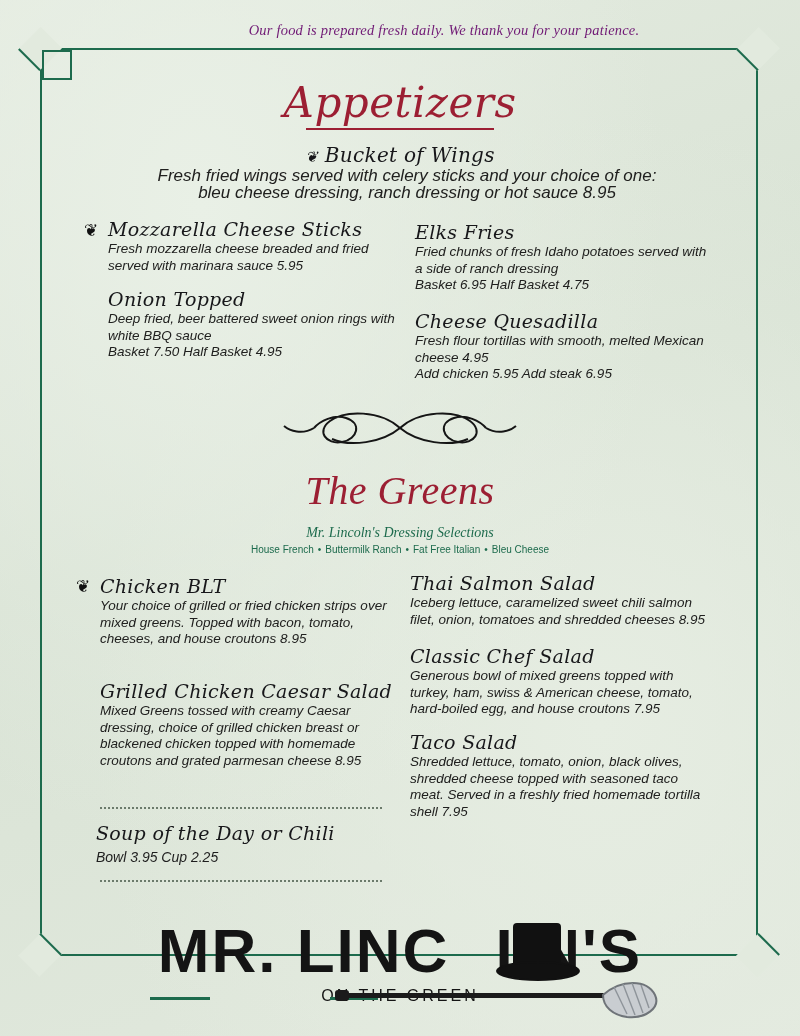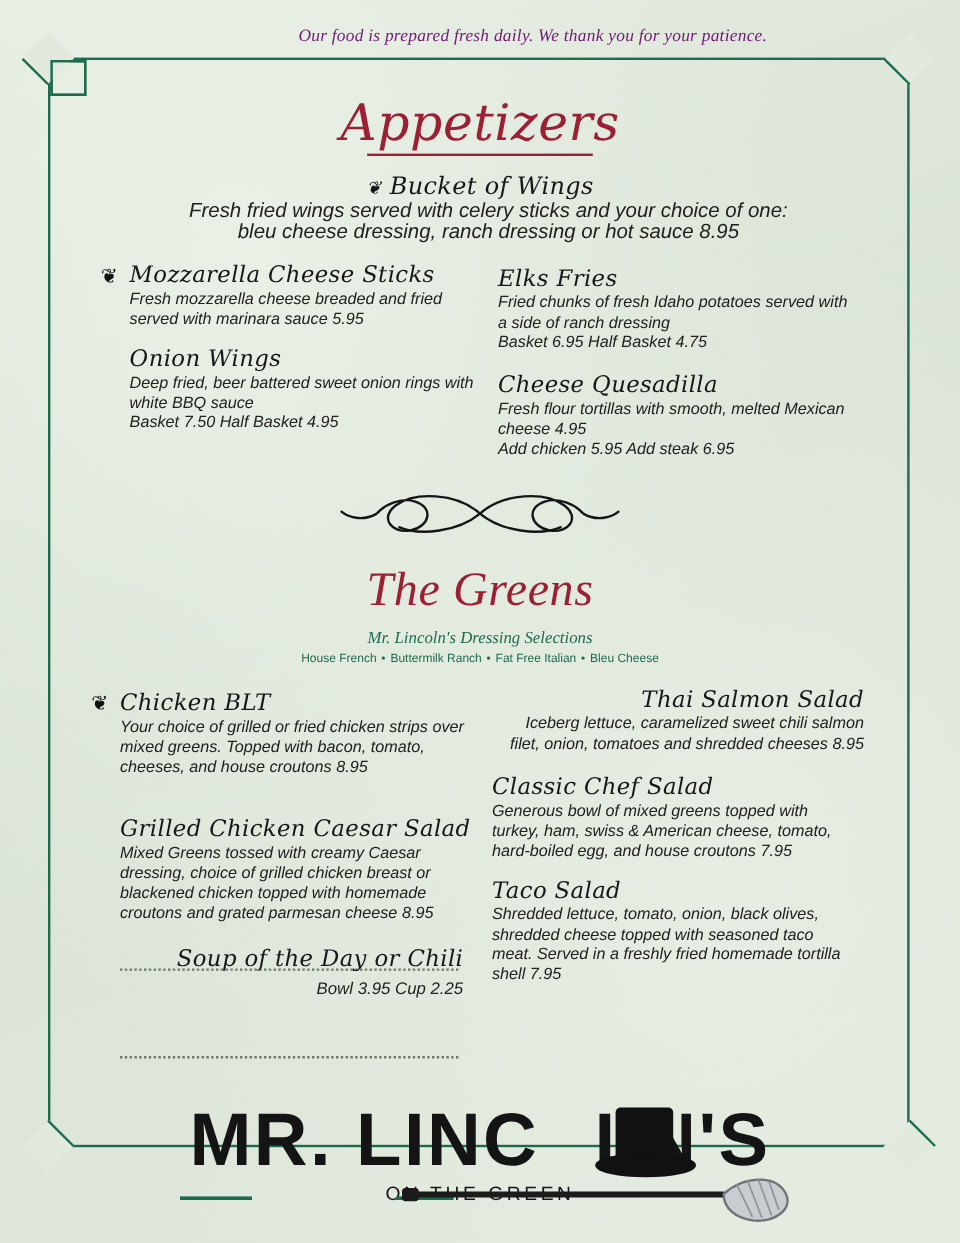--- a/index.html
+++ b/index.html
@@ -153,30 +153,30 @@
   #item-wings .item-name { font-size: 20px; }
   #item-wings .item-desc { font-size: 17px; padding-left: 14px; }
 
   #item-mozz  { top: 218px; left: 108px; width: 290px; }
   #item-onion { top: 288px; left: 108px; width: 290px; }
   #item-elks  { top: 221px; left: 415px; width: 300px; }
   #item-quesa { top: 310px; left: 415px; width: 310px; }
 
   #item-blt    { top: 575px; left: 100px; width: 290px; }
   #item-caesar { top: 680px; left: 100px; width: 300px; }
-  #item-thai   { top: 572px; left: 410px; width: 310px; text-align: right; }
+  #item-thai   { top: 572px; left: 410px; width: 310px; }
   #item-chef   { top: 645px; left: 410px; width: 300px; }
   #item-taco   { top: 731px; left: 410px; width: 300px; }
 
   #soup-block {
     position: absolute;
-    top: 788px;
+    top: 822px;
     left: 96px;
     width: 290px;
-    text-align: right;
+    text-align: left;
   }
   #soup-block .item-name { font-size: 19px; }
   #soup-block .soup-prices {
     font-family: "Liberation Sans", sans-serif;
     font-style: italic;
     font-size: 14px;
     margin-top: 5px;
   }
   .dotted {
     position: absolute;
@@ -268,21 +268,21 @@
 </div>
 
 <span class="fleur" style="top:222px; left:84px;">❦</span>
 
 <div class="item" id="item-mozz">
   <div class="item-name">Mozzarella Cheese Sticks</div>
   <div class="item-desc">Fresh mozzarella cheese breaded and fried served with marinara sauce  5.95</div>
 </div>
 
 <div class="item" id="item-onion">
-  <div class="item-name">Onion Wings</div>
+  <div class="item-name">Onion Topped</div>
   <div class="item-desc" style="white-space:pre-line;">Deep fried, beer battered sweet onion rings with white BBQ sauce
 Basket  7.50    Half Basket  4.95</div>
 </div>
 
 <div class="item" id="item-elks">
   <div class="item-name">Elks Fries</div>
   <div class="item-desc" style="white-space:pre-line;">Fried chunks of fresh Idaho potatoes served with a side of ranch dressing
 Basket  6.95    Half Basket  4.75</div>
 </div>
 

